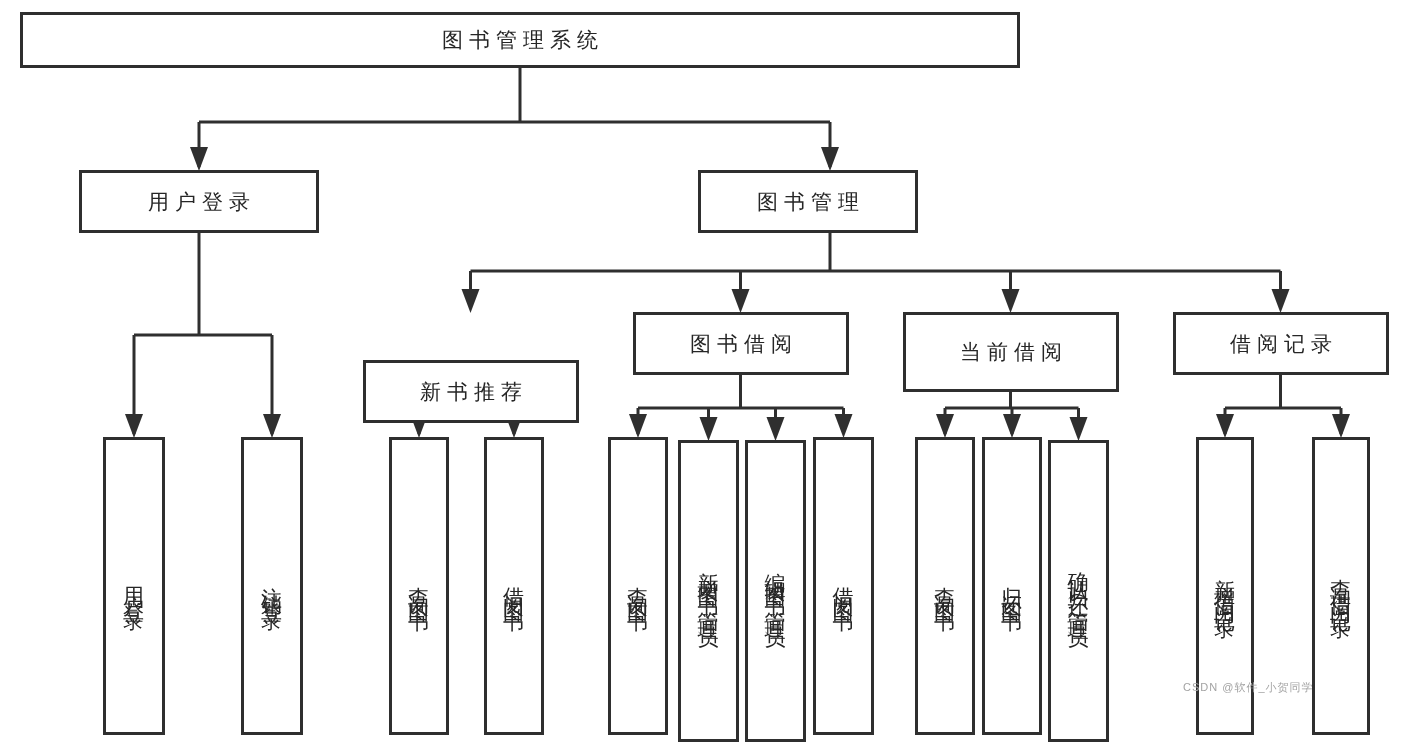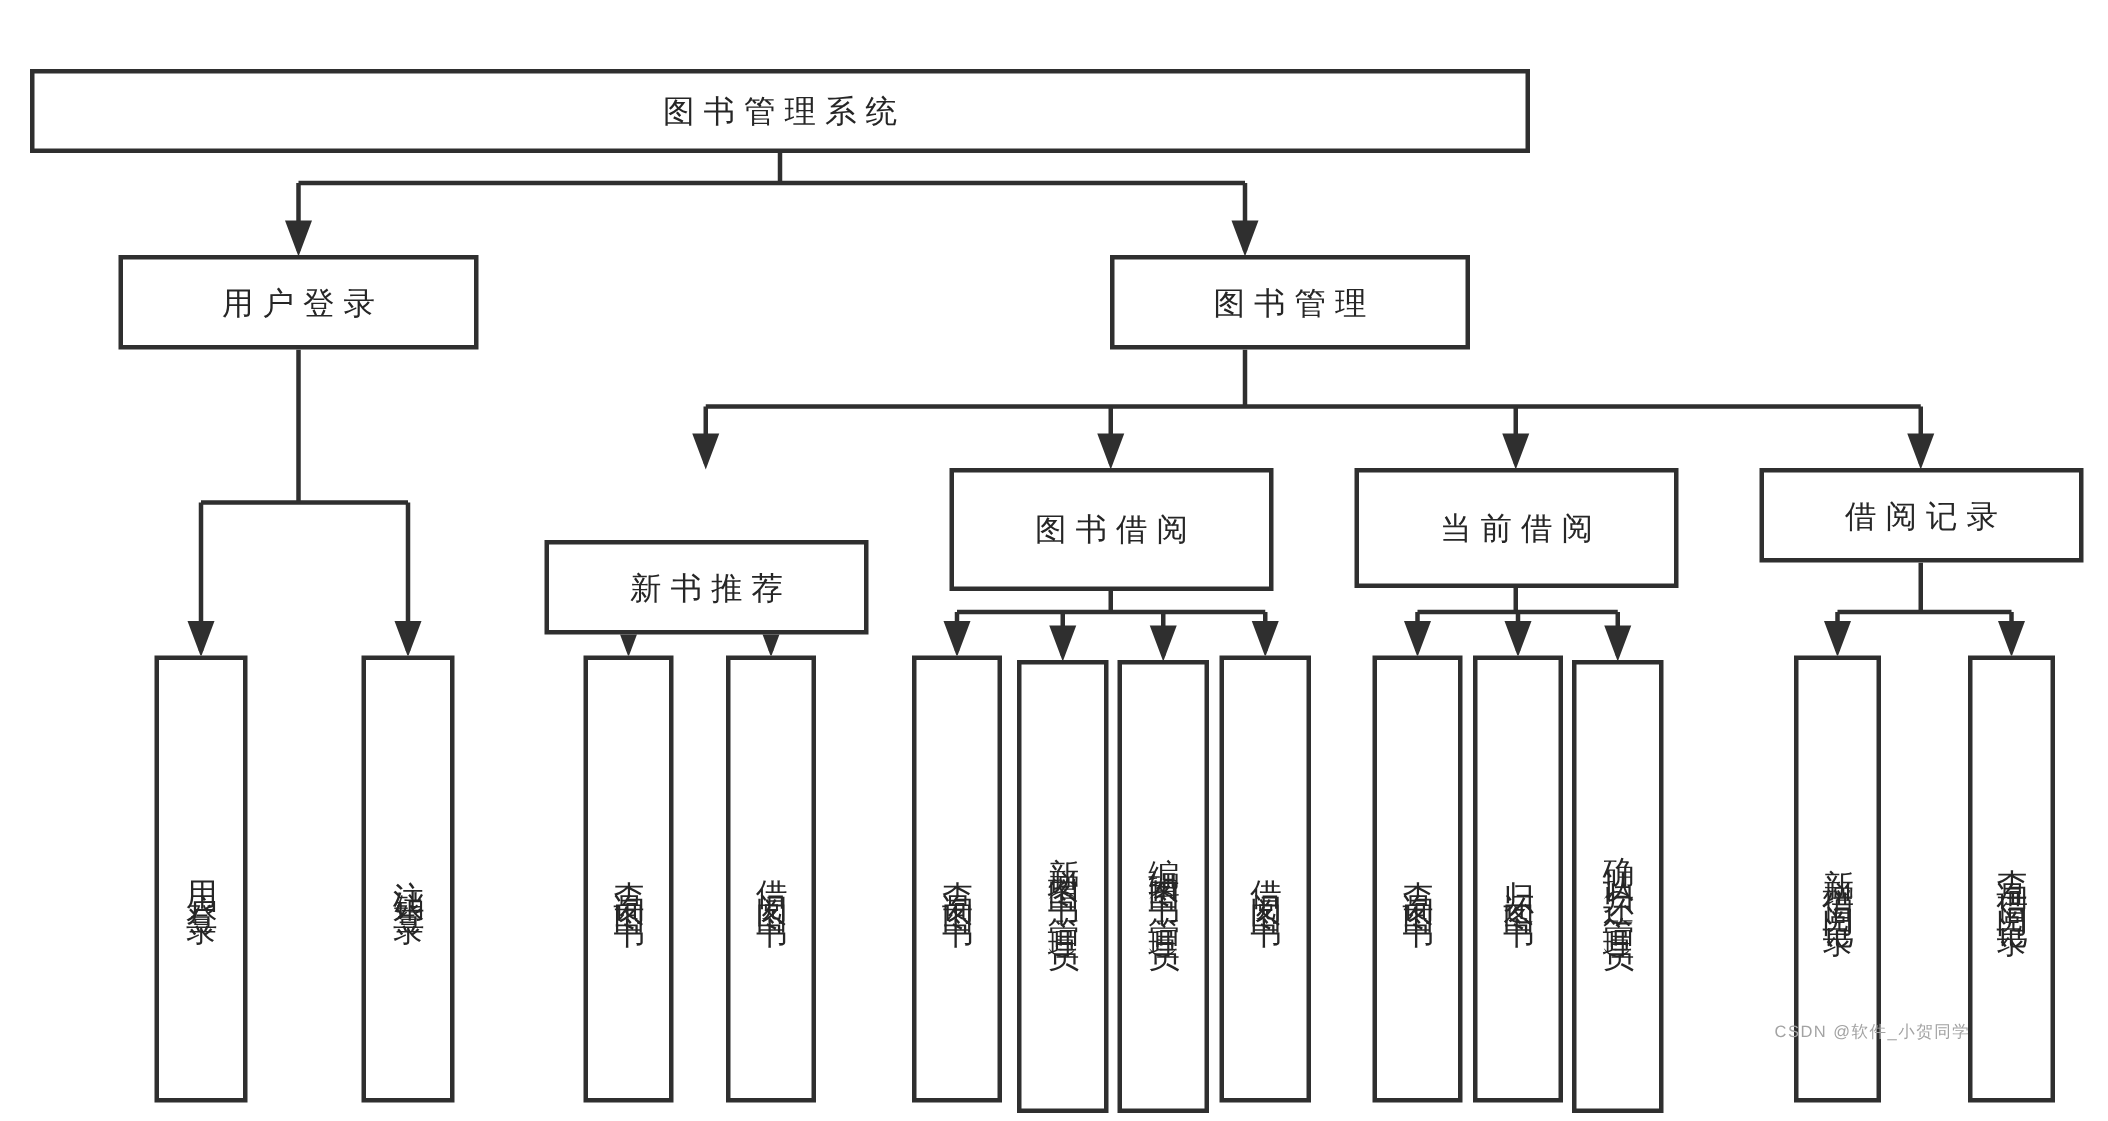--- a/index.html
+++ b/index.html
@@ -130,27 +130,27 @@
 
       <path d="M936,414 L954,414 L945,438 Z"></path>
       <path d="M1003,414 L1021,414 L1012,438 Z"></path>
       <path d="M1069.5,417 L1087.5,417 L1078.5,441 Z"></path>
 
       <path d="M1216,414 L1234,414 L1225,438 Z"></path>
       <path d="M1332,414 L1350,414 L1341,438 Z"></path>
     </g>
   </svg>
 
-  <div class="box" style="left:20px; top:12px; width:1000px; height:56px;margin-top:34px;">图书管理系统</div>
+  <div class="box" style="left:20px; top:12px; width:1000px; height:56px;">图书管理系统</div>
 
   <div class="box" style="left:79px; top:170px; width:240px; height:63px;">用户登录</div>
-  <div class="box" style="left:740px; top:170px; width:240px; height:63px;">图书管理</div>
+  <div class="box" style="left:698px; top:170px; width:220px; height:63px;">图书管理</div>
 
   <div class="box" style="left:363px; top:312px; width:216px; height:63px;margin-top:48px;">新书推荐</div>
-  <div class="box" style="left:633px; top:312px; width:216px; height:82px;">图书借阅</div>
+  <div class="box" style="left:633px; top:312px; width:216px; height:63px;">图书借阅</div>
   <div class="box" style="left:903px; top:312px; width:216px; height:80px;">当前借阅</div>
   <div class="box" style="left:1173px; top:312px; width:216px; height:63px;">借阅记录</div>
 
   <div class="vbox" style="left:103px; top:437px; width:62px; height:298px;">
     <span>用户登录</span>
   </div>
   <div class="vbox" style="left:241px; top:437px; width:62px; height:298px;">
     <span>注销登录</span>
   </div>
 

